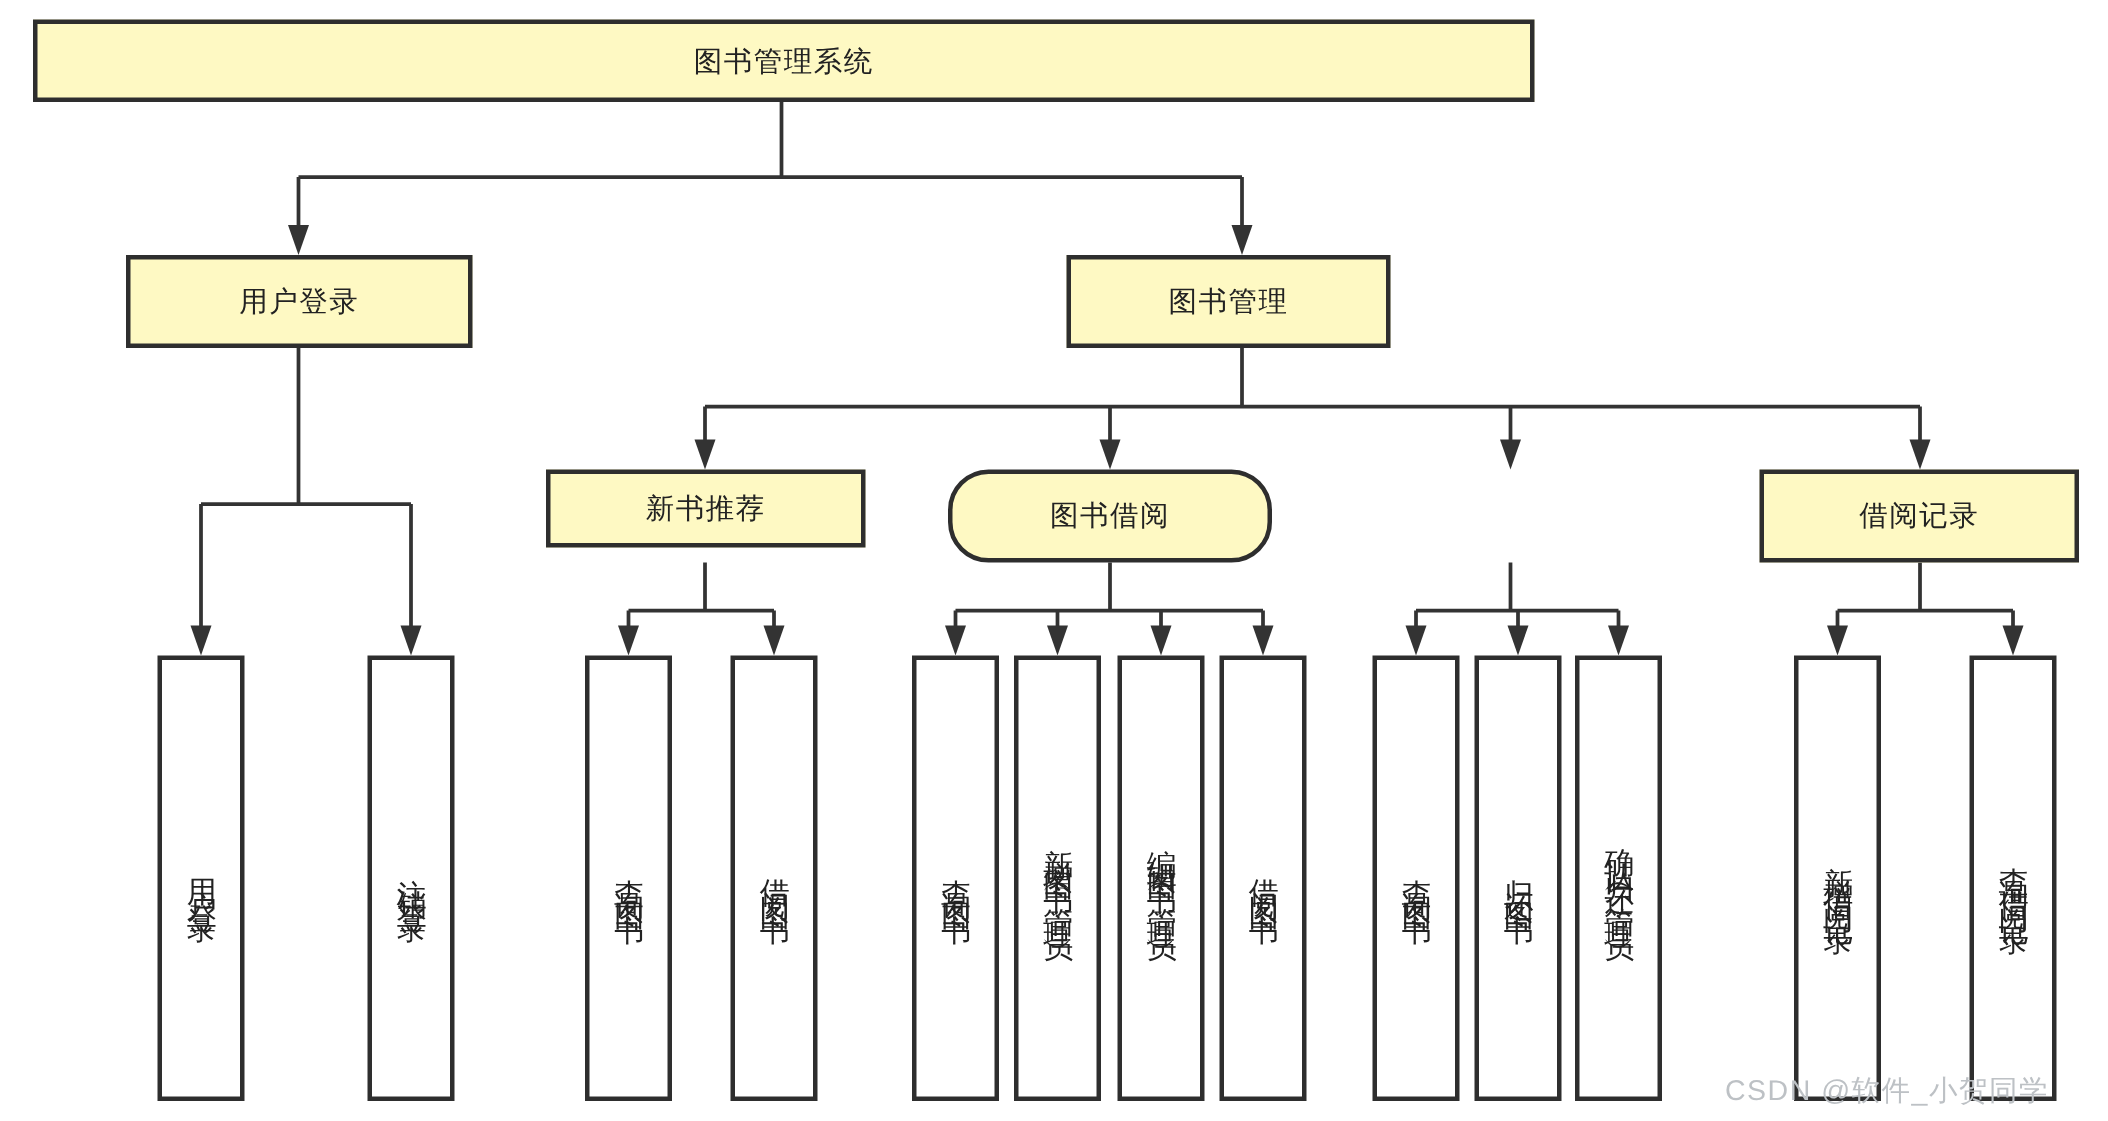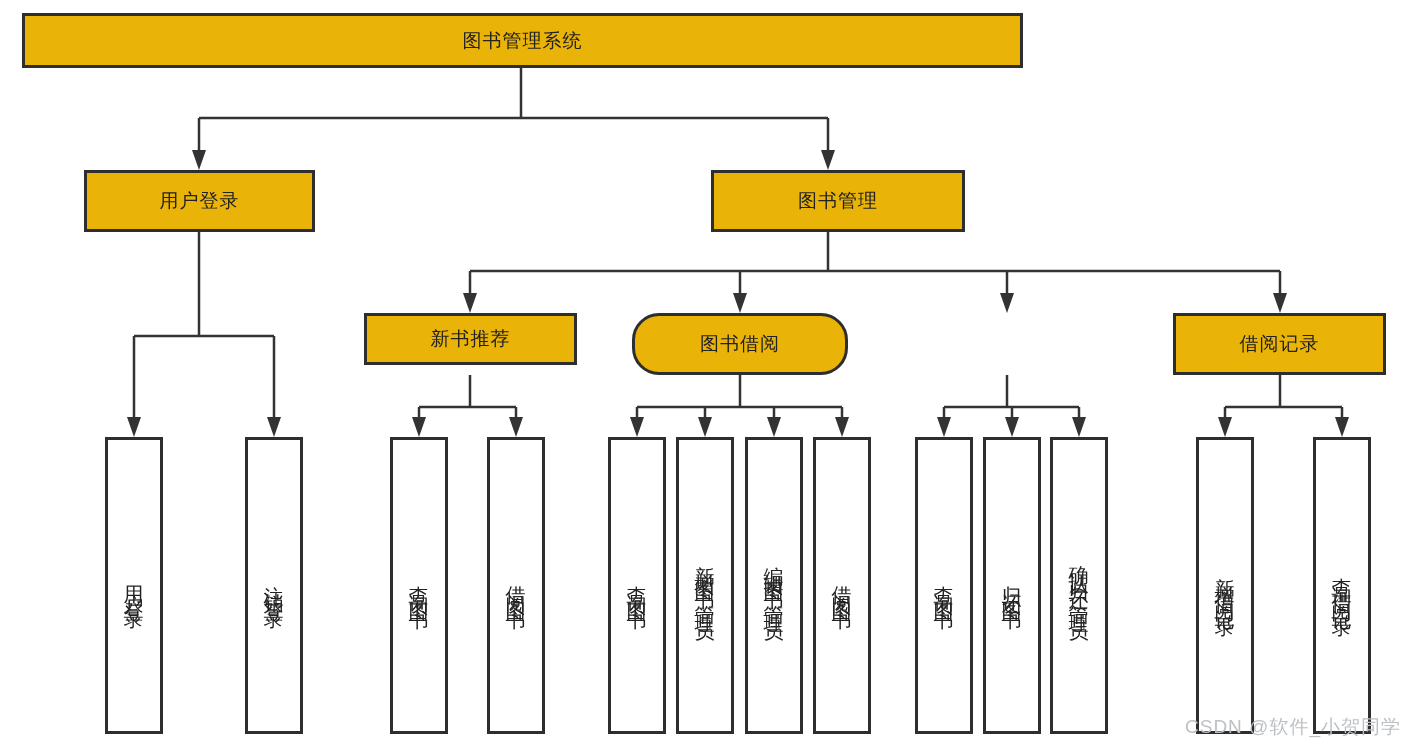--- a/index.html
+++ b/index.html
@@ -2,36 +2,36 @@
 <html><head>
 <meta charset="utf-8">
 <style>
   html,body{margin:0;padding:0;background:#ffffff;}
   #canvas{
     position:relative;width:1405px;height:747px;background:#ffffff;
     font-family:"Liberation Sans","DejaVu Sans",sans-serif;overflow:hidden;
   }
   #wires{position:absolute;left:0;top:0;width:1405px;height:747px;z-index:0;}
   .hbox{
-    position:absolute;box-sizing:border-box;border:3px solid #2e2e2e;background:#eab308;
+    position:absolute;box-sizing:border-box;border:3px solid #2e2e2e;background:#fef9c3;
     display:flex;align-items:center;justify-content:center;
     font-size:19px;color:#222222;z-index:2;letter-spacing:1px;
   }
   .vbox{
     position:absolute;box-sizing:border-box;border:3px solid #2e2e2e;background:#ffffff;
     width:58px;height:297px;top:437px;
     display:flex;align-items:center;justify-content:center;z-index:2;
   }
   .vbox span{
     writing-mode:vertical-lr;text-orientation:mixed;
     font-size:20px;letter-spacing:8px;color:#222222;line-height:1;
     white-space:nowrap;
   }
   .watermark{
-    position:absolute;left:1185px;top:714px;z-index:5;
+    position:absolute;left:1150px;top:714px;z-index:5;
     font-size:19px;color:#bdc1c5;letter-spacing:1px;white-space:nowrap;
   }
 </style>
 </head>
 <body>
 
 <div id="canvas">
 
   <svg id="wires" viewBox="0 0 1405 747" xmlns="http://www.w3.org/2000/svg">
     <g stroke="#333333" stroke-width="2.5" fill="none">
@@ -97,21 +97,21 @@
     </g>
   </svg>
 
   <div class="hbox" style="left:22px;top:13px;width:1001px;height:55px;">
     <span>图书管理系统</span>
   </div>
 
   <div class="hbox" style="left:84px;top:170px;width:231px;height:62px;">
     <span>用户登录</span>
   </div>
-  <div class="hbox" style="left:711px;top:170px;width:254px;height:62px;">
+  <div class="hbox" style="left:711px;top:170px;width:216px;height:62px;">
     <span>图书管理</span>
   </div>
 
   <div class="hbox" style="left:364px;top:313px;width:213px;height:52px;">
     <span>新书推荐</span>
   </div>
   <div class="hbox" style="left:632px;top:313px;width:216px;height:62px;border-radius:27px;">
     <span>图书借阅</span>
   </div>
   <div class="hbox" style="left:1173px;top:313px;width:213px;height:62px;">

